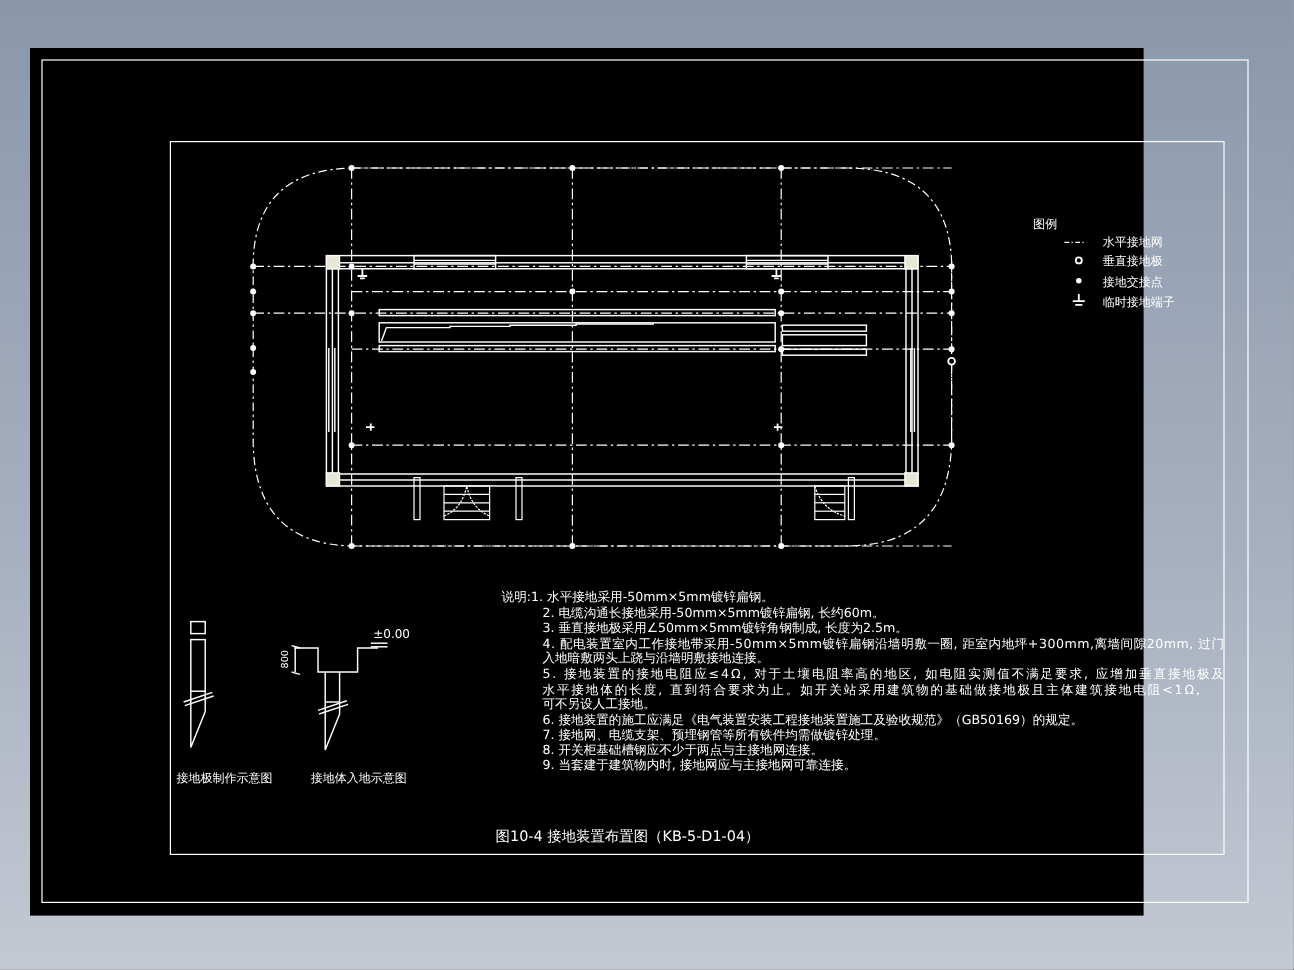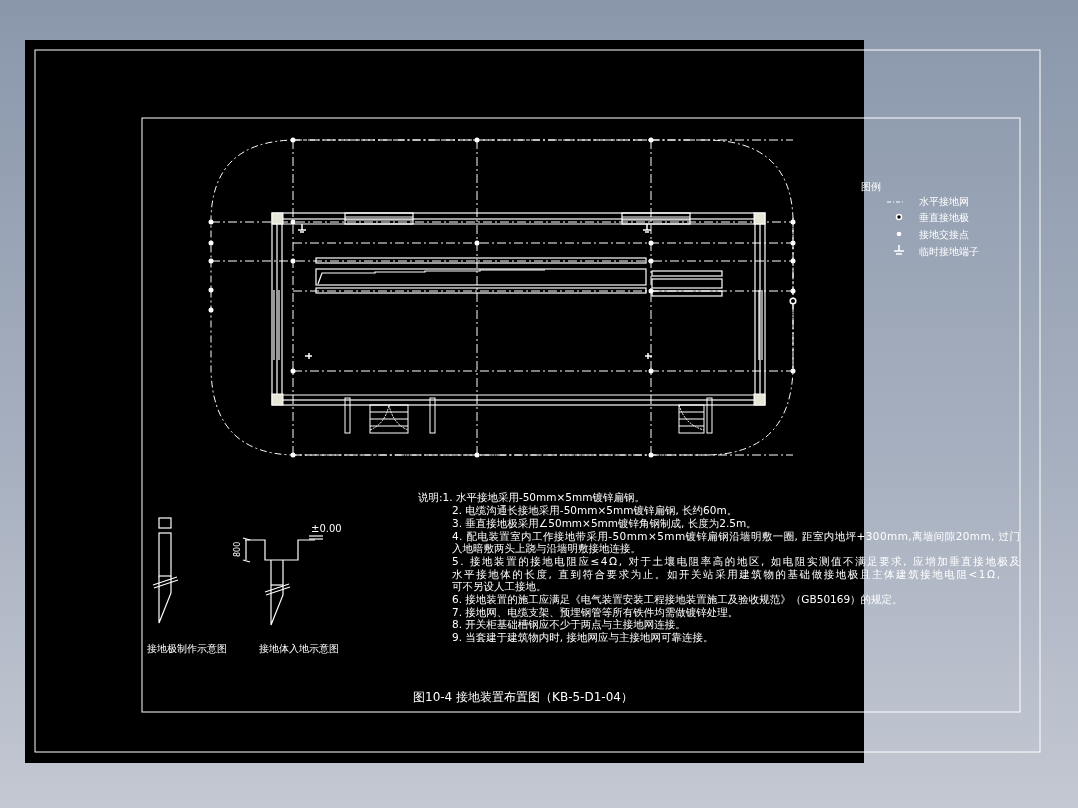--- a/index.html
+++ b/index.html
@@ -3,21 +3,21 @@
 <meta charset="utf-8">
 <style>
   html, body { margin: 0; padding: 0; }
   body {
     width: 1078px; height: 808px; overflow: hidden;
     background: linear-gradient(180deg, #8a97ab 0%, #a6afbf 55%, #c3c8d2 100%);
     font-family: "DejaVu Sans", sans-serif;
     position: relative;
   }
   #sheet {
-    position: absolute; left: 25px; top: 40px; width: 839px; height: 723px;
+    position: absolute; left: 25px; top: 40px; width: 928px; height: 723px;
     background: #000;
   }
   #sheet svg { position: absolute; left: 0; top: 0; }
   .txt { fill: #fff; font-family: "DejaVu Sans", sans-serif; }
   .notes text { font-size: 10.5px; }
   .legend text { font-size: 10px; }
 </style>
 </head>
 <body>
 

